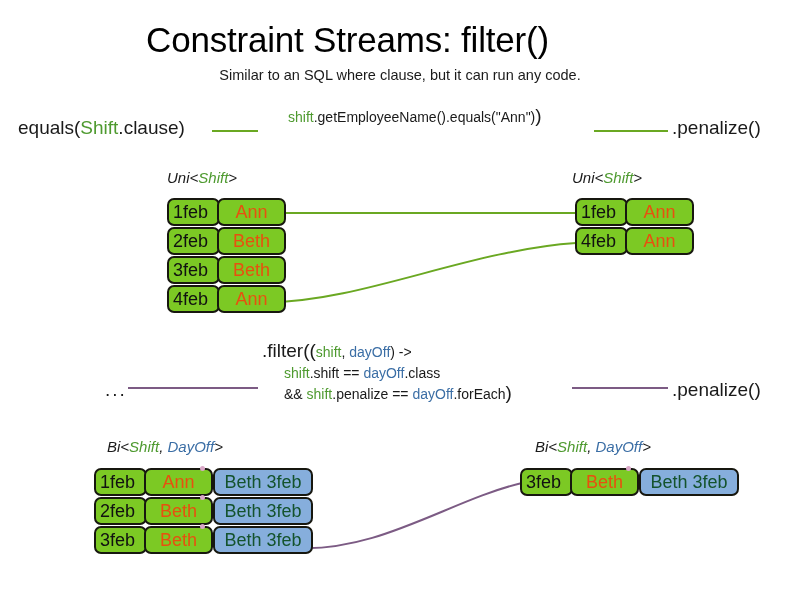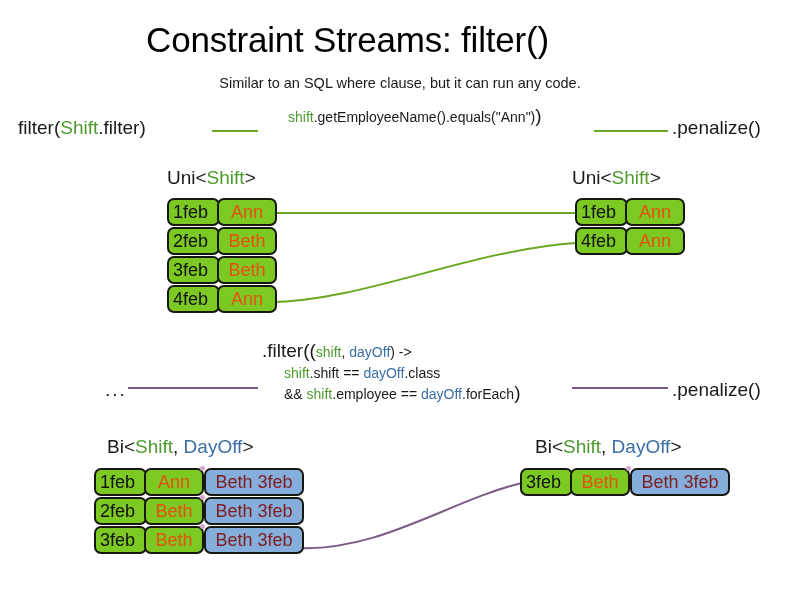--- a/index.html
+++ b/index.html
@@ -34,21 +34,20 @@
   }
   .subtitle {
     position: absolute;
     left: 0;
     top: 65px;
     width: 800px;
     text-align: center;
     font-size: 14.5px;
     line-height: 20px;
     color: #1a1a1a;
-    margin-top: 8px;
   }
 
   
   .code-text {
     position: absolute;
     font-size: 19px;
     line-height: 24px;
     color: #1a1a1a;
     white-space: nowrap;
   }
@@ -76,24 +75,25 @@
     line-height: 20px;
   }
   .filter1 { left: 262px; top: 106px; }
   .filter1 .ln { padding-left: 26px; }
   .filter2 { left: 262px; top: 340px; }
   .filter2 .ln { padding-left: 22px; }
 
   
   .type-hdr {
     position: absolute;
-    font-size: 19px;
+    font-size: 15px;
     line-height: 22px;
     white-space: nowrap;
     color: #1a1a1a;
+    font-style: italic;
   }
   .hdr-uni-left   { left: 167px; top: 167px; }
   .hdr-uni-right  { left: 572px; top: 167px; }
   .hdr-bi-left    { left: 107px; top: 436px; }
   .hdr-bi-right   { left: 535px; top: 436px; }
 
   
   .facttable {
     position: absolute;
     text-align: center;
@@ -114,27 +114,27 @@
     padding: 0 4px;
     white-space: nowrap;
     display: flex;
     align-items: center;
     position: relative;
   }
   .cell.green  { background: #7cc924; }
   .cell.blue   { background: #86aedc; }
   .cell.date   { color: #111111; }
   .cell.emp    { color: #e8500f; }
-  .cell.pair   { color: #7f1d1d; }
+  .cell.pair   { color: #14532d; }
 
   
   .cell + .cell { margin-left: -3px; }
 
   .w-date { width: 53px; justify-content: flex-start; }
-  .w-emp  { width: 60px; justify-content: center; }
+  .w-emp  { width: 69px; justify-content: center; }
   .w-pair { width: 100px; justify-content: center; }
 
   
   .joindot {
     position: absolute;
     width: 5px;
     height: 5px;
     background: #d9a7c7;
     border-radius: 50%;
     z-index: 3;
@@ -174,21 +174,21 @@
 
     <line x1="572" y1="388" x2="668" y2="388" stroke="#7c5b84" stroke-width="2"></line>
 
     <path d="M 297 548 C 380 552, 450 500, 522 483" fill="none" stroke="#7c5b84" stroke-width="2"></path>
   </svg>
 
   <div class="title">Constraint Streams: filter()</div>
   <div class="subtitle">Similar to an SQL where clause, but it can run any code.</div>
 
   <div class="code-text lbl-foreach">
-    <span>filter(</span><span class="g">Shift</span><span>.filter)</span>
+    <span>equals(</span><span class="g">Shift</span><span>.clause)</span>
   </div>
 
   <div class="filter-block filter1">
     <div class="ln">
       <span class="g">shift</span><span>.getEmployeeName().equals("Ann")</span><span style="font-size:19px">)</span>
     </div>
   </div>
 
   <div class="code-text lbl-pen1">.penalize()</div>
 
@@ -232,21 +232,21 @@
   <div class="code-text lbl-dots">...</div>
 
   <div class="filter-block filter2">
     <div class="line1">
       <span>.filter((</span><span class="g code-small">shift</span><span class="code-small">, </span><span class="b code-small">dayOff</span><span class="code-small">) -&gt;</span>
     </div>
     <div class="ln">
       <span class="g">shift</span><span>.shift == </span><span class="b">dayOff</span><span>.class</span>
     </div>
     <div class="ln">
-      <span>&amp;&amp; </span><span class="g">shift</span><span>.employee == </span><span class="b">dayOff</span><span>.forEach</span><span style="font-size:19px">)</span>
+      <span>&amp;&amp; </span><span class="g">shift</span><span>.penalize == </span><span class="b">dayOff</span><span>.forEach</span><span style="font-size:19px">)</span>
     </div>
   </div>
 
   <div class="code-text lbl-pen2">.penalize()</div>
 
   <div class="type-hdr hdr-bi-left">
     <span>Bi&lt;</span><span class="g">Shift</span><span>, </span><span class="b">DayOff</span><span>&gt;</span>
   </div>
   <div class="type-hdr hdr-bi-right">
     <span>Bi&lt;</span><span class="g">Shift</span><span>, </span><span class="b">DayOff</span><span>&gt;</span>

